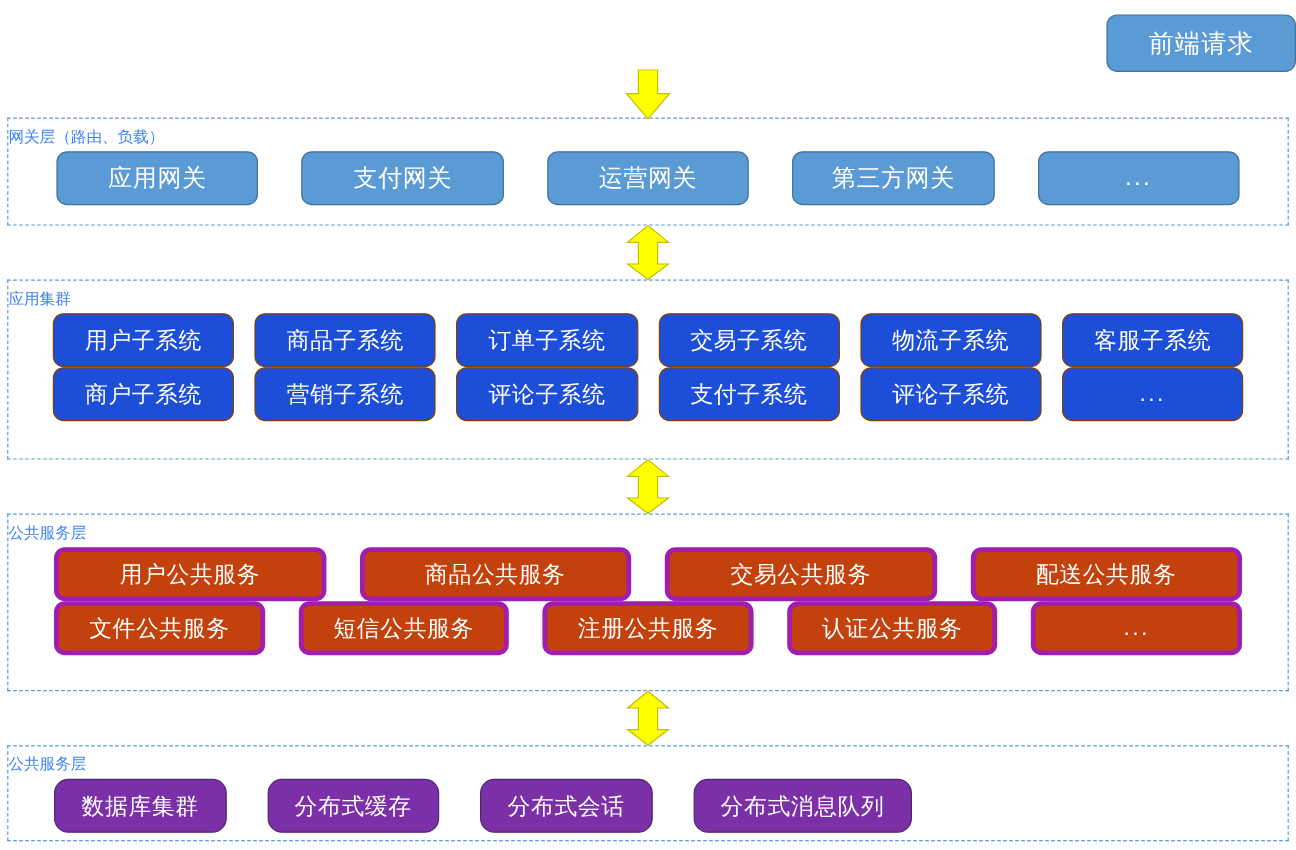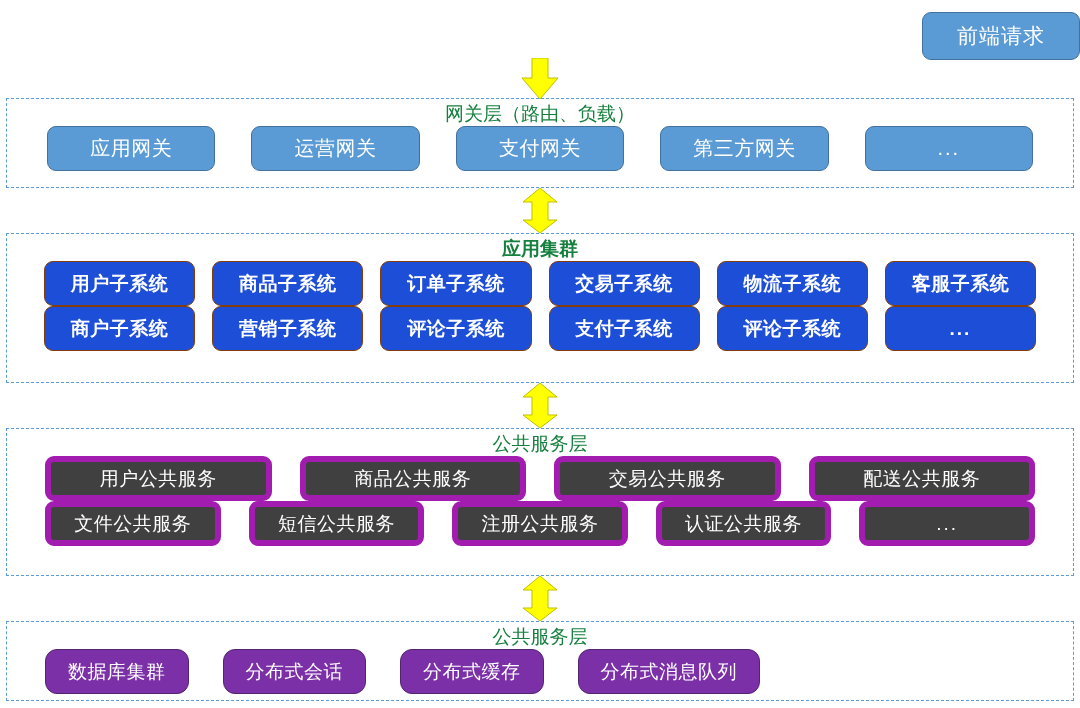--- a/index.html
+++ b/index.html
@@ -55,23 +55,23 @@
   
   .layer {
     position: absolute;
     left: 6px;
     right: 6px;
     border: 1px dashed #5B9BD5;
     background: #ffffff;
     box-sizing: border-box;
   }
   .layer-title {
-    text-align: center;
-    font-size: 19px;
-    color: #15803d;
+    text-align: left;
+    font-size: 13px;
+    color: #3b82f6;
     padding-top: 5px;
     padding-bottom: 2px;
     line-height: 20px;
   }
   .row {
     display: flex;
     justify-content: space-between;
     padding: 0 12px 0 12px;
     box-sizing: border-box;
     gap: 10px;
@@ -88,26 +88,26 @@
     color: #ffffff;
     font-size: 20px;
     box-sizing: border-box;
     white-space: nowrap;
     letter-spacing: 0.5px;
   }
   .node.dots { font-size: 20px; letter-spacing: 2px; }
 
   .node.blue   { background: #5B9BD5; border: 1px solid #41719C; }
   .node.orange { background: #1d4ed8; border: 1px solid #833C0B; font-size: 19px; }
-  .node.green  { background: #404040; border: 6px solid #a21caf; font-size: 19px; }
+  .node.green  { background: #c2410c; border: 4px solid #a21caf; font-size: 19px; }
   .node.purple { background: #7B30A8; border: 1px solid #52256F; font-size: 19px; }
 
   
   #layer-gateway  { top: 98px;  height: 90px; }
-  #layer-app      { top: 233px; height: 150px; font-weight: bold; }
+  #layer-app      { top: 233px; height: 150px; }
   #layer-service  { top: 428px; height: 148px; }
   #layer-infra    { top: 621px; height: 80px; }
 
   #layer-gateway .row  { padding-left: 40px; padding-right: 40px; gap: 36px; }
   #layer-app .row      { padding-left: 37px; padding-right: 37px; gap: 17px; }
   #layer-service .row  { padding-left: 38px; padding-right: 38px; gap: 28px; }
   #layer-infra .row    { padding-left: 38px; padding-right: 38px; gap: 34px;
                          justify-content: flex-start; }
   #layer-infra .node   { flex: 0 0 auto; padding: 0 22px; border-radius: 12px; }
 
@@ -129,22 +129,22 @@
   <div class="arrow" id="arrow-entry">
     <svg width="38" height="42" viewBox="0 0 38 42">
       <polygon points="11,0 27,0 27,20 37,20 19,41 1,20 11,20" fill="#FFFF00" stroke="#BFBF00" stroke-width="1"></polygon>
     </svg>
   </div>
 
   <div class="layer" id="layer-gateway">
     <div class="layer-title">网关层（路由、负载）</div>
     <div class="row">
       <div class="node blue">应用网关</div>
+      <div class="node blue">支付网关</div>
       <div class="node blue">运营网关</div>
-      <div class="node blue">支付网关</div>
       <div class="node blue">第三方网关</div>
       <div class="node blue dots">...</div>
     </div>
   </div>
 
   <div class="arrow" id="arrow-gw-app">
     <svg width="38" height="46" viewBox="0 0 38 46">
       <polygon points="19,0 36,14 27,14 27,32 36,32 19,45 2,32 11,32 11,14 2,14" fill="#FFFF00" stroke="#BFBF00" stroke-width="1"></polygon>
     </svg>
   </div>
@@ -195,19 +195,19 @@
   <div class="arrow" id="arrow-svc-infra">
     <svg width="38" height="46" viewBox="0 0 38 46">
       <polygon points="19,0 36,14 27,14 27,32 36,32 19,45 2,32 11,32 11,14 2,14" fill="#FFFF00" stroke="#BFBF00" stroke-width="1"></polygon>
     </svg>
   </div>
 
   <div class="layer" id="layer-infra">
     <div class="layer-title">公共服务层</div>
     <div class="row">
       <div class="node purple">数据库集群</div>
+      <div class="node purple">分布式缓存</div>
       <div class="node purple">分布式会话</div>
-      <div class="node purple">分布式缓存</div>
       <div class="node purple">分布式消息队列</div>
     </div>
   </div>
 
 </div>
 
 </body></html>

